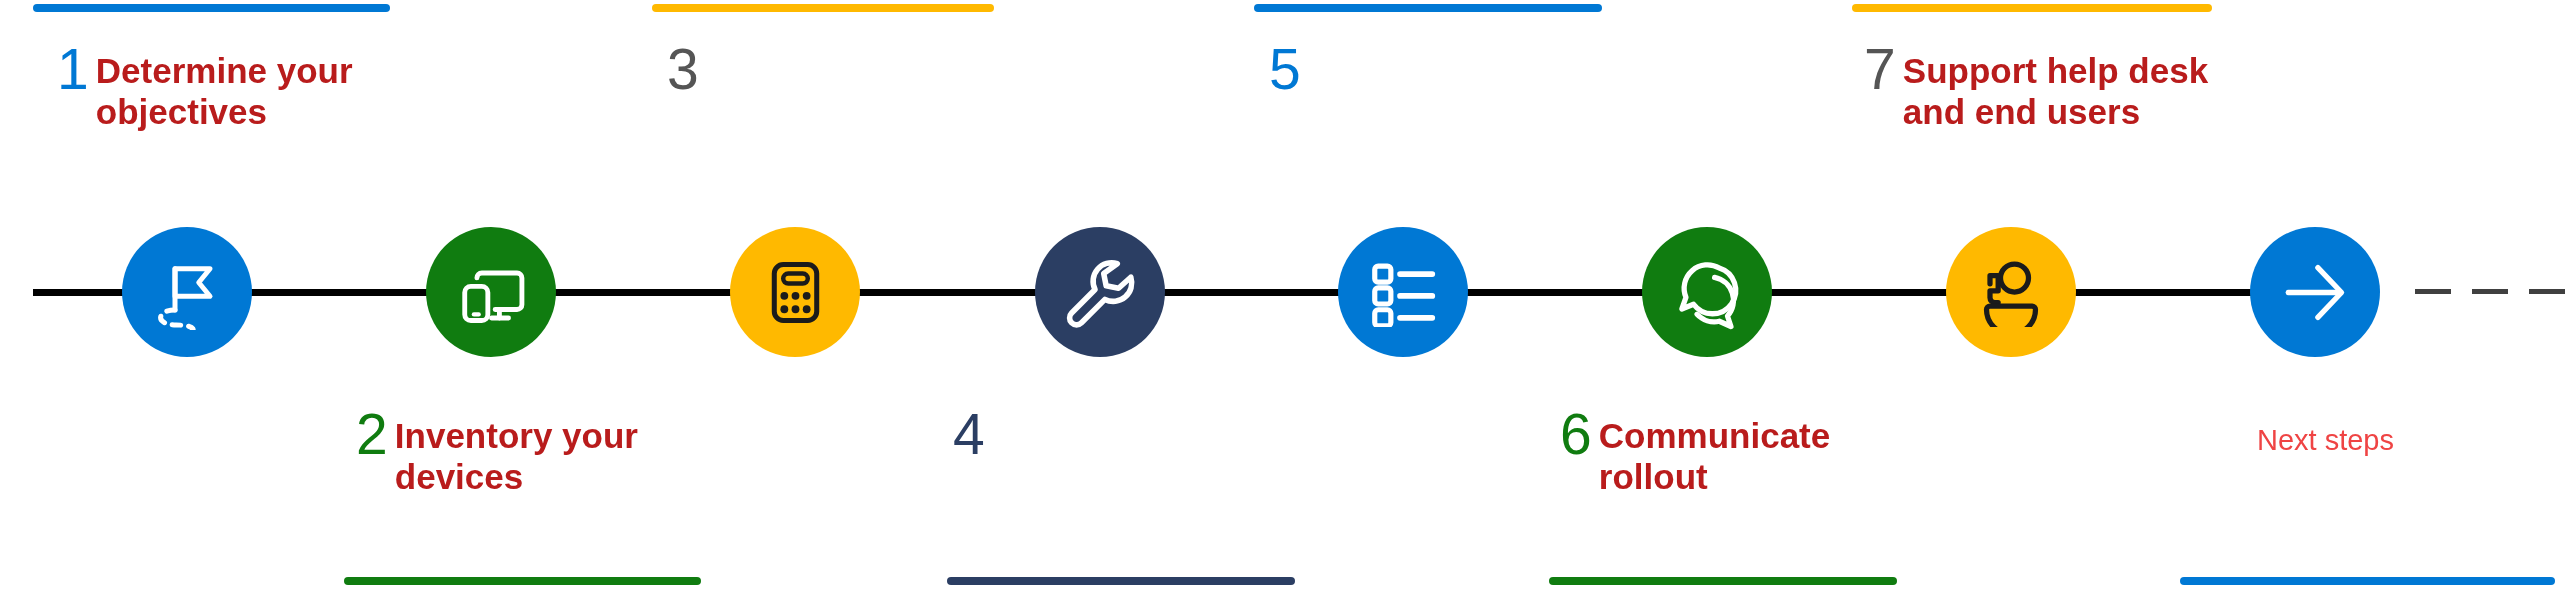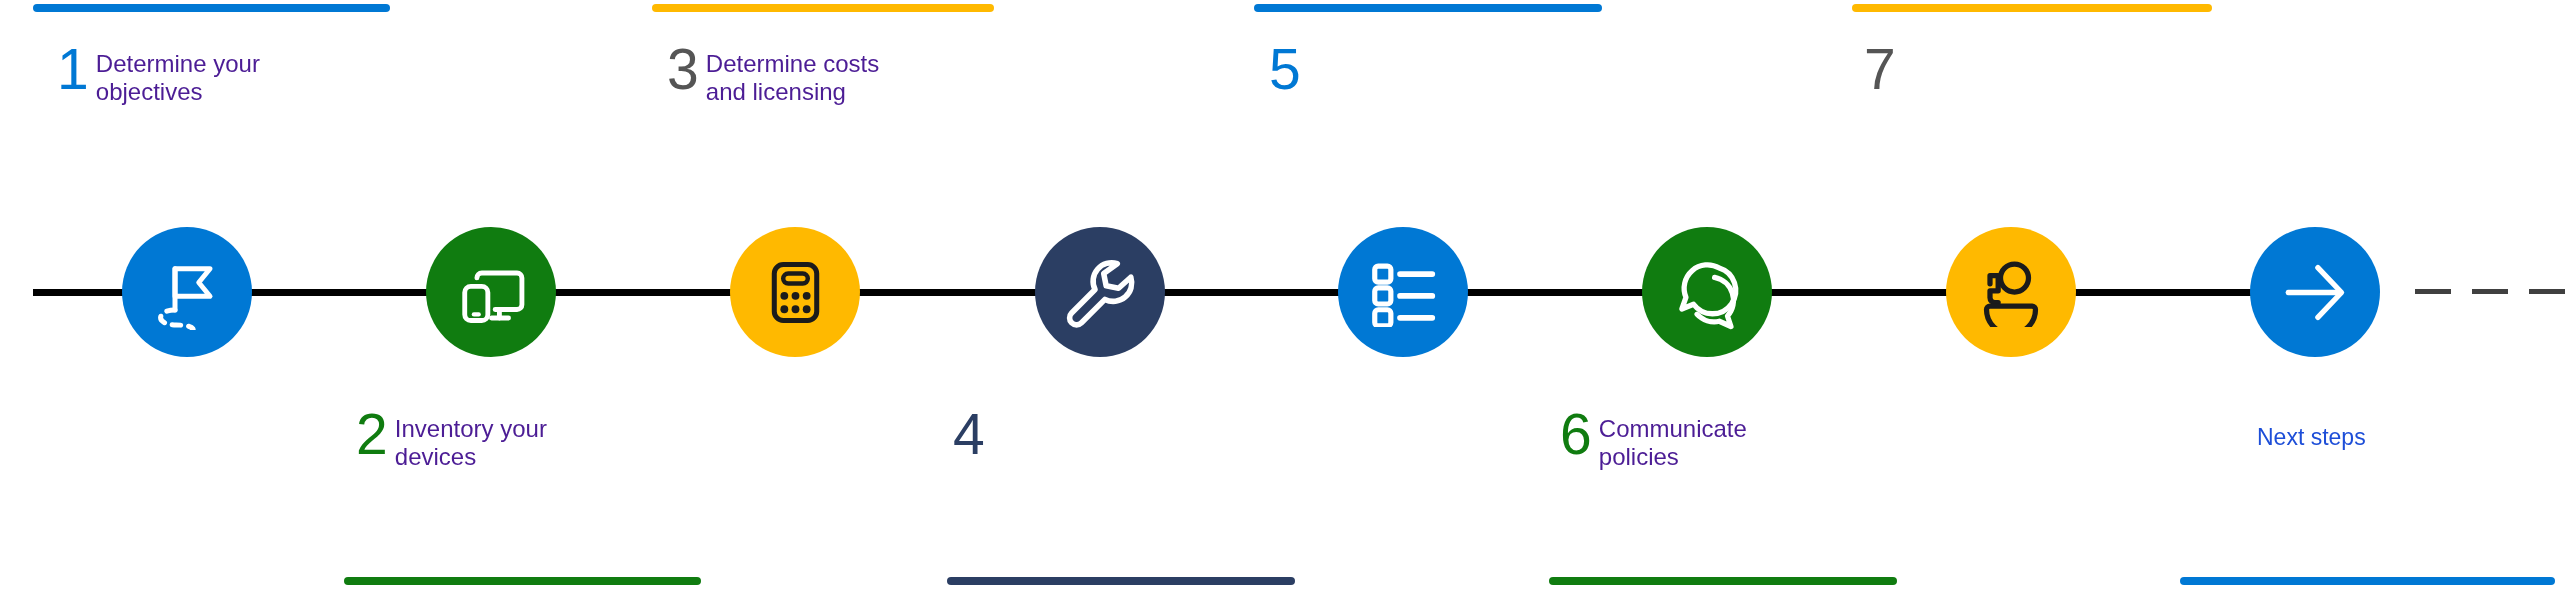--- a/index.html
+++ b/index.html
@@ -56,45 +56,45 @@
     gap: 8.3px;
     white-space: nowrap;
   }
   .step-num {
     font-size: 57px;
     line-height: 0.82;
     font-weight: 400;
     letter-spacing: -1.2px;
   }
   .step-text {
-    font-size: 24px;
+    font-size: 35px;
     line-height: 1.18;
-    color: #4c1d95;
-    font-weight: 400;
+    color: #b91c1c;
+    font-weight: 700;
     padding-top: 3.6px;
     white-space: pre-line;
   }
 
   
   .node {
     position: absolute;
     width: 130px;
     height: 130px;
     border-radius: 50%;
     display: flex;
     align-items: center;
     justify-content: center;
   }
   .node svg { display: block; }
 
   
   .next-steps-label {
     position: absolute;
-    font-size: 23px;
-    color: #1d4ed8;
+    font-size: 29px;
+    color: #ef4444;
     white-space: nowrap;
   }
 </style>
 </head>
 <body>
 
 <div id="stage">
 
   <div class="timeline-line"></div>
   <div class="timeline-dashed"></div>
@@ -116,40 +116,40 @@
   </div>
 
   <div class="step-label" style="left:356px; top:411px;">
     <span class="step-num" style="color:#107C10;">2</span>
     <span class="step-text">Inventory your
 devices</span>
   </div>
 
   <div class="step-label" style="left:667px; top:46px;">
     <span class="step-num" style="color:#555555;">3</span>
-    <span class="step-text">Determine costs
-and licensing</span>
   </div>
 
   <div class="step-label" style="left:953px; top:411px;">
     <span class="step-num" style="color:#2B3E63;">4</span>
   </div>
 
   <div class="step-label" style="left:1269px; top:46px;">
     <span class="step-num" style="color:#0078D4;">5</span>
   </div>
 
   <div class="step-label" style="left:1560px; top:411px;">
     <span class="step-num" style="color:#107C10;">6</span>
     <span class="step-text">Communicate
-policies</span>
+rollout</span>
   </div>
 
   <div class="step-label" style="left:1864px; top:46px;">
     <span class="step-num" style="color:#555555;">7</span>
+    <span class="step-text">Support help desk
+and end users</span>
   </div>
 
   <div class="next-steps-label" style="left:2257px; top:424px;">Next steps</div>
 
   <div class="node" style="left:122px; top:227px; background:#0078D4;">
     <span>
       <svg width="75" height="75" viewBox="0 0 120 120" fill="none">
         <path d="M40 22 L40 88" stroke="#FFFFFF" stroke-width="8" stroke-linecap="round"></path>
         <path d="M40 22 L96 22 L78 44 L96 66 L40 66 Z" stroke="#FFFFFF" stroke-width="8" stroke-linejoin="round" stroke-linecap="round" fill="none"></path>
         <path d="M40 88 C 10 88, 8 112, 42 112 C 76 112, 76 124, 52 126" stroke="#FFFFFF" stroke-width="8" stroke-linecap="round" fill="none" stroke-dasharray="13 13"></path>

